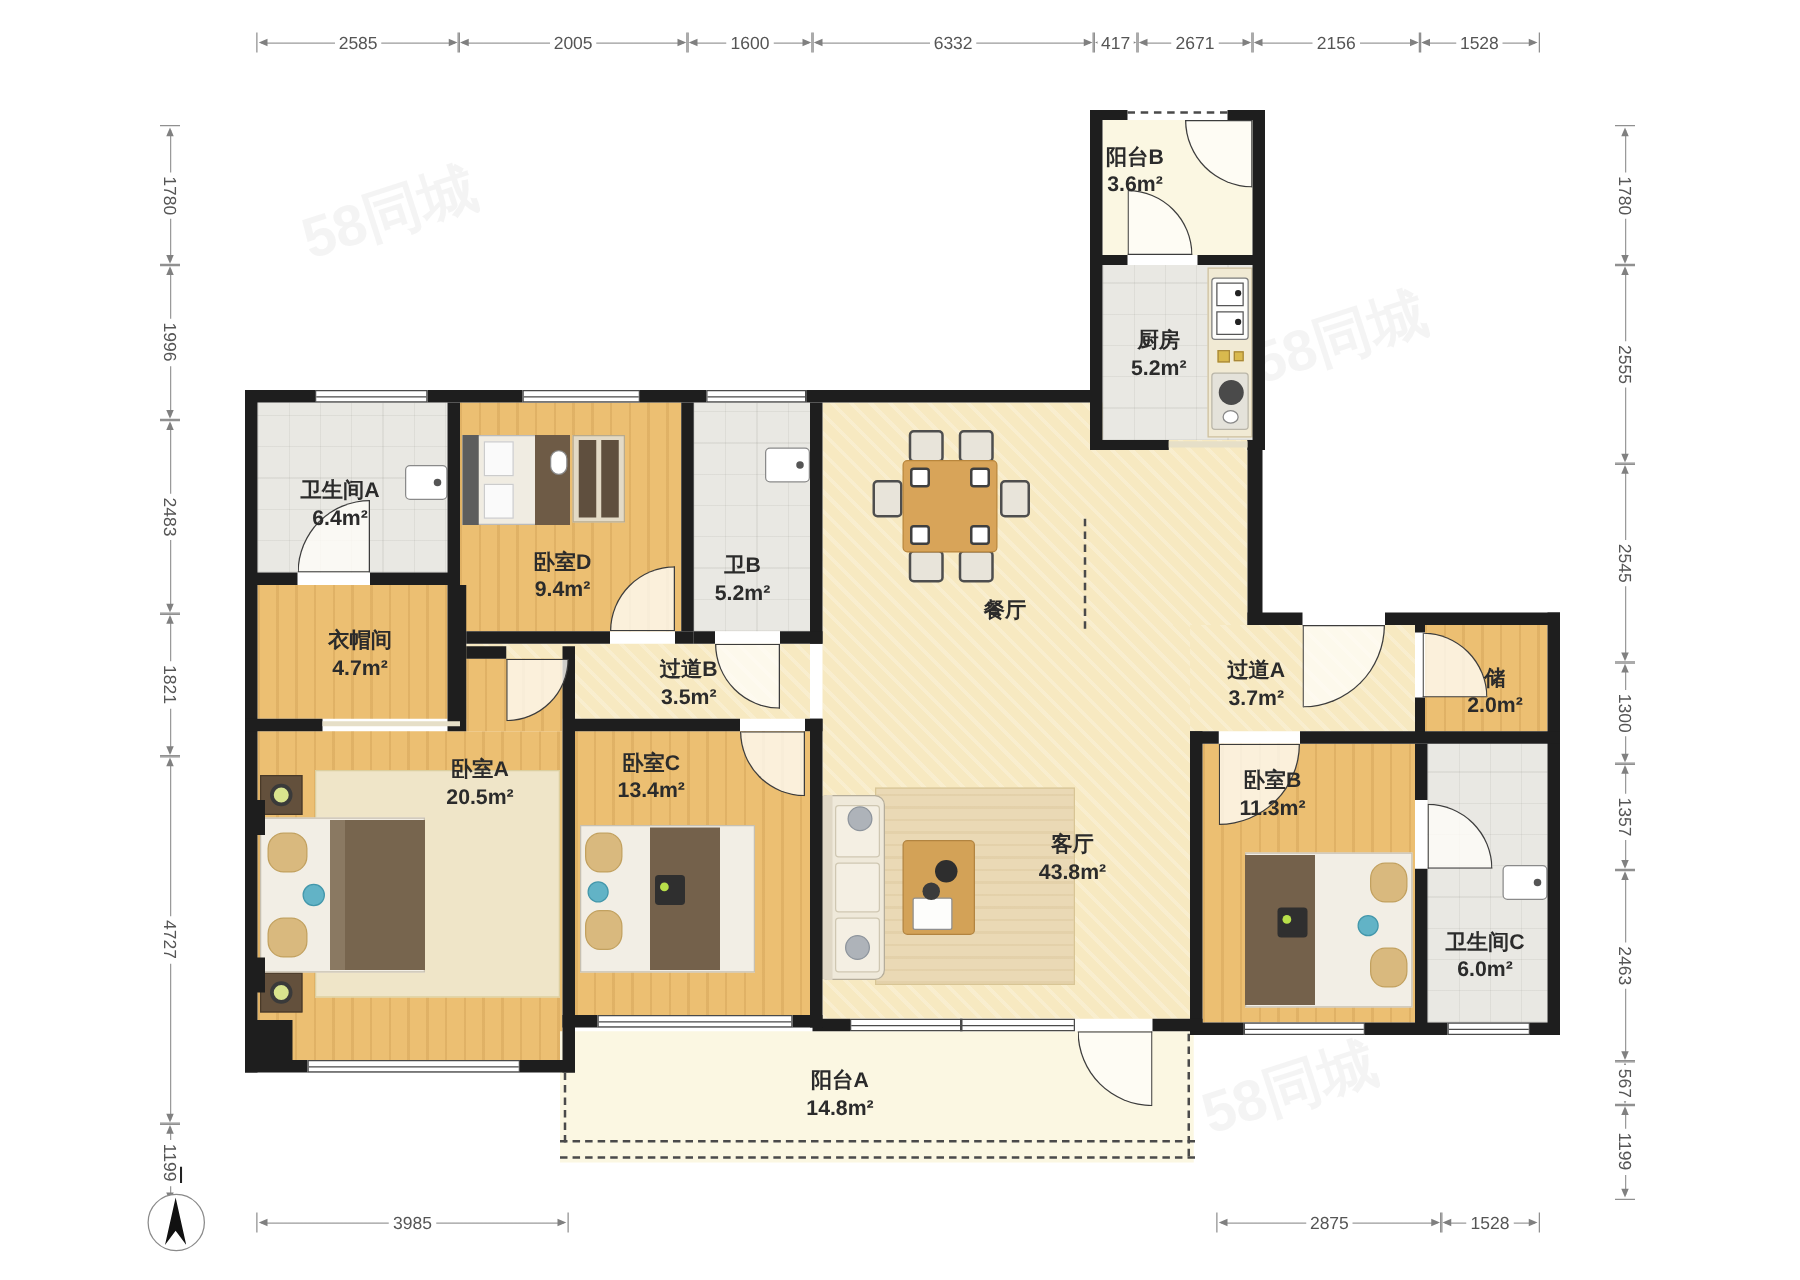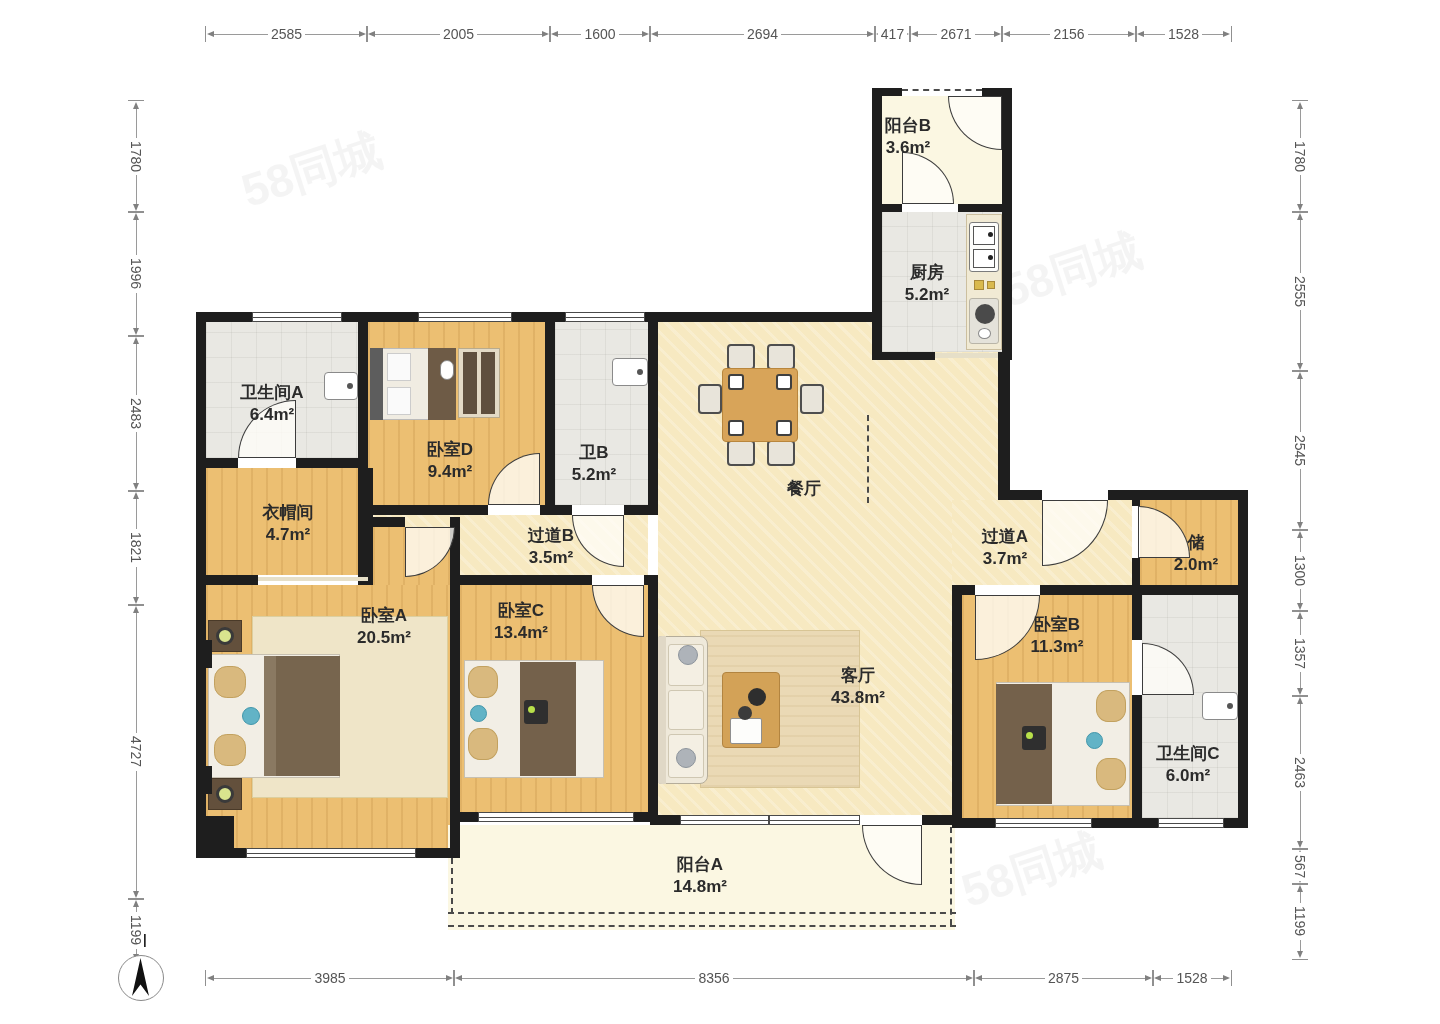--- a/index.html
+++ b/index.html
@@ -298,63 +298,60 @@
     <div class="ra">20.5m²</div>
   </div>
   <div class="room-label" style="left:521px;top:622px">
     <div class="rn">卧室C</div>
     <div class="ra">13.4m²</div>
   </div>
   <div class="room-label" style="left:858px;top:687px">
     <div class="rn">客厅</div>
     <div class="ra">43.8m²</div>
   </div>
-  <div class="room-label" style="left:1057px;top:636px">
+  <div class="room-label" style="left:1018px;top:636px">
     <div class="rn">卧室B</div>
     <div class="ra">11.3m²</div>
   </div>
   <div class="room-label" style="left:1188px;top:765px">
     <div class="rn">卫生间C</div>
     <div class="ra">6.0m²</div>
   </div>
-  <div class="room-label" style="left:700px;top:876px">
+  <div class="room-label" style="left:672px;top:876px">
     <div class="rn">阳台A</div>
     <div class="ra">14.8m²</div>
   </div>
 
   <div class="dim dim-h" style="left:205px;top:26px;width:161px">
       <span class="dim-label">2585</span>
     </div>
   <div class="dim dim-h" style="left:366px;top:26px;width:183px">
       <span class="dim-label">2005</span>
     </div>
   <div class="dim dim-h" style="left:549px;top:26px;width:100px">
       <span class="dim-label">1600</span>
     </div>
   <div class="dim dim-h" style="left:649px;top:26px;width:225px">
-      <span class="dim-label">2694</span>
+      <span class="dim-label">6332</span>
     </div>
   <div class="dim dim-h" style="left:874px;top:26px;width:35px">
       <span class="dim-label">417</span>
     </div>
   <div class="dim dim-h" style="left:909px;top:26px;width:92px">
       <span class="dim-label">2671</span>
     </div>
   <div class="dim dim-h" style="left:1001px;top:26px;width:134px">
       <span class="dim-label">2156</span>
     </div>
   <div class="dim dim-h" style="left:1135px;top:26px;width:95px">
       <span class="dim-label">1528</span>
     </div>
 
   <div class="dim dim-h" style="left:205px;top:970px;width:248px">
       <span class="dim-label">3985</span>
-    </div>
-  <div class="dim dim-h" style="left:453px;top:970px;width:520px">
-      <span class="dim-label">8356</span>
     </div>
   <div class="dim dim-h" style="left:973px;top:970px;width:179px">
       <span class="dim-label">2875</span>
     </div>
   <div class="dim dim-h" style="left:1152px;top:970px;width:78px">
       <span class="dim-label">1528</span>
     </div>
 
   <div class="dim dim-v" style="left:128px;top:100px;height:111px">
       <span class="dim-label">1780</span>

